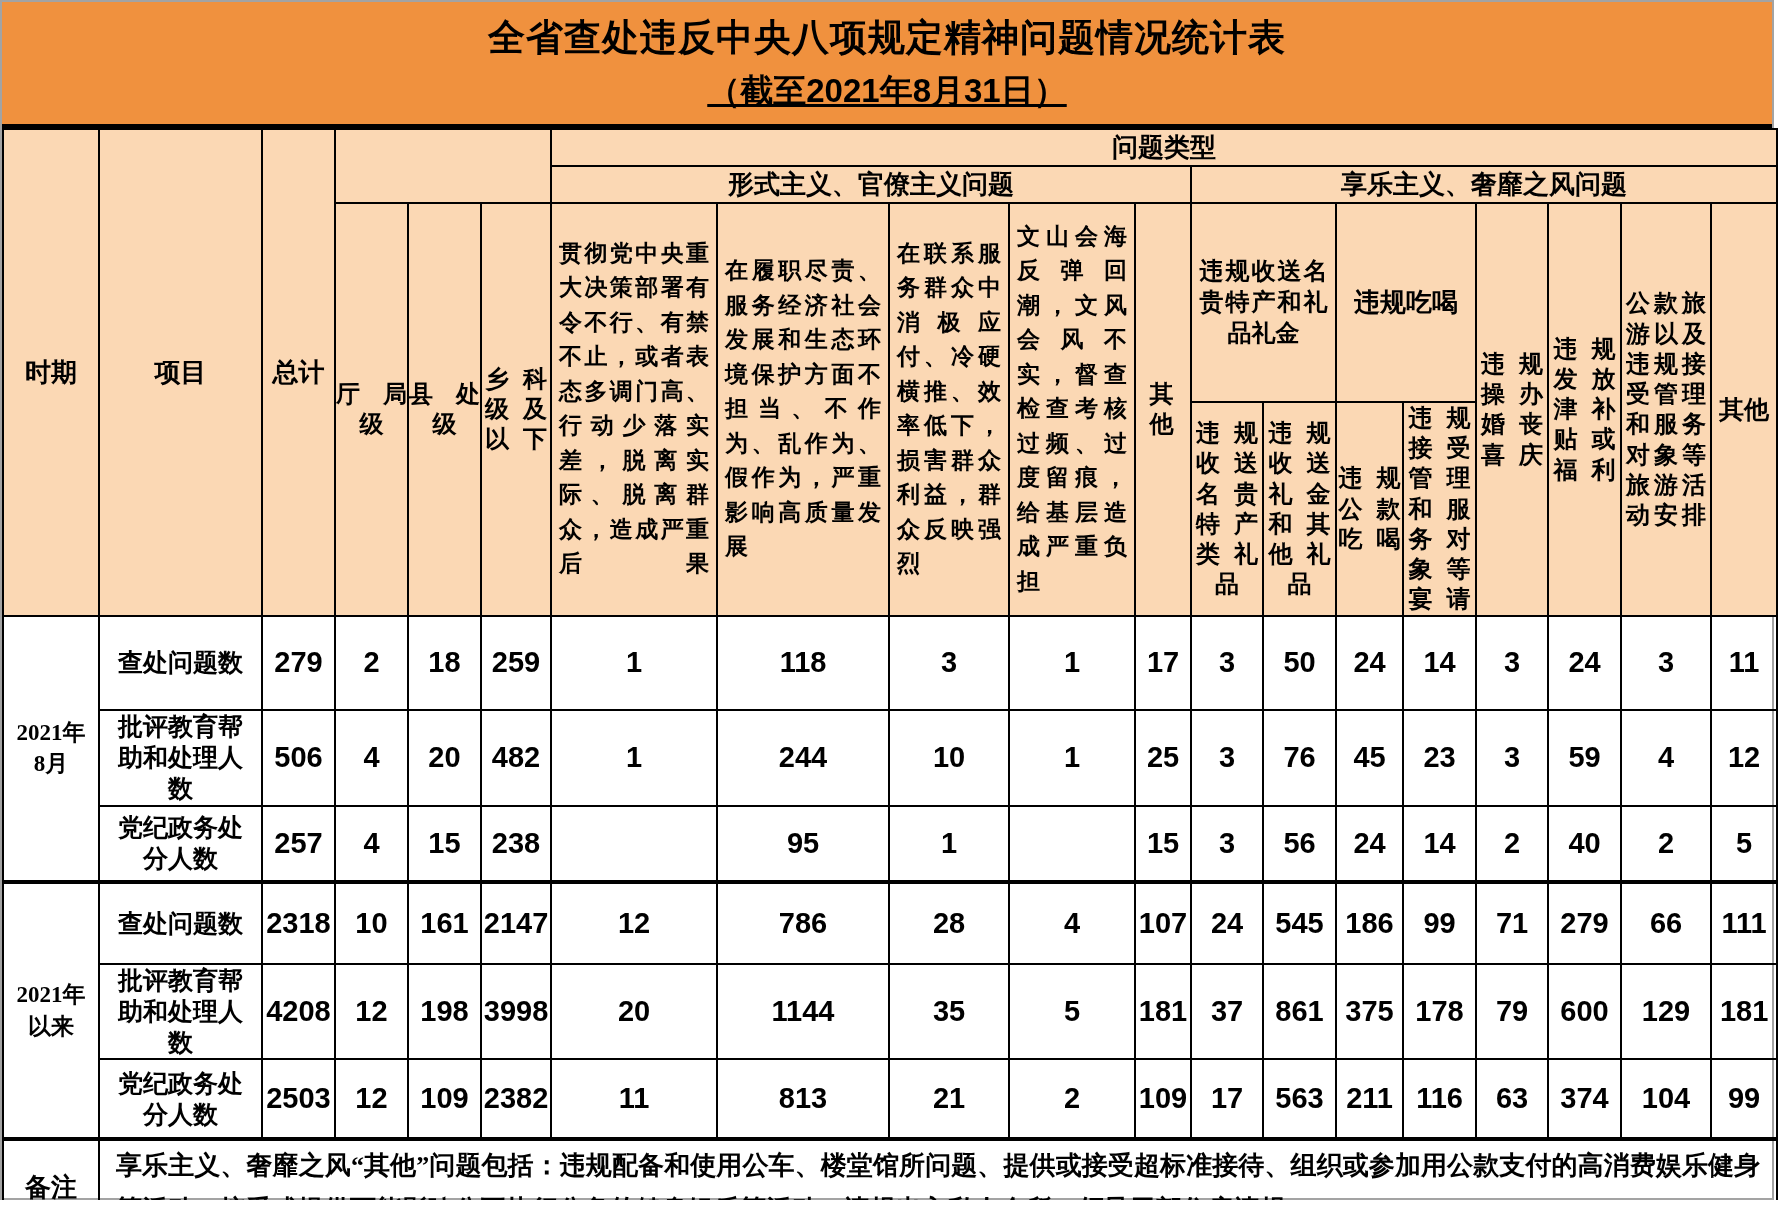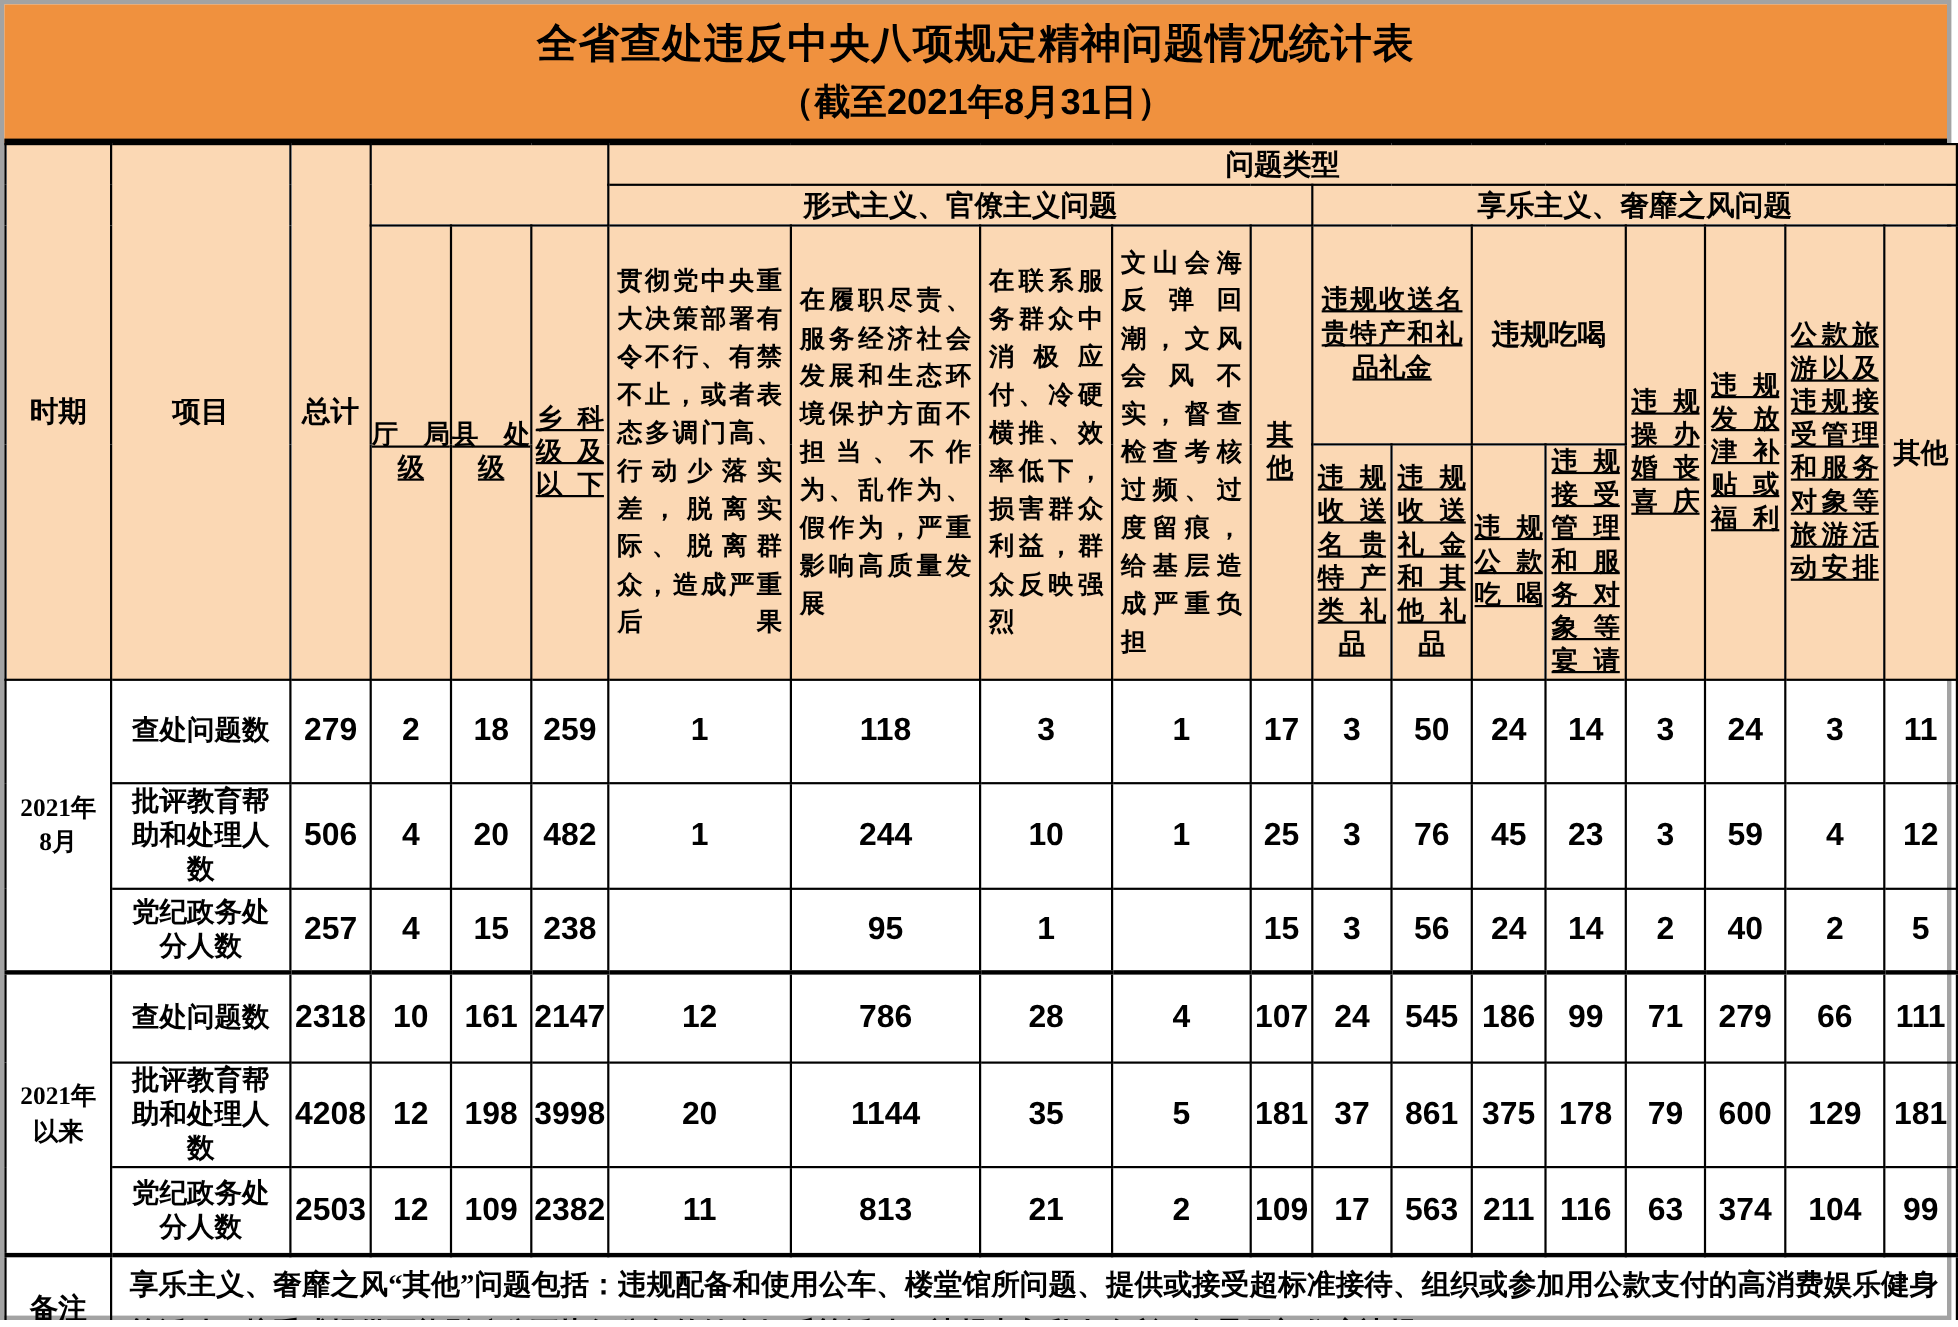--- a/index.html
+++ b/index.html
@@ -1,31 +1,31 @@
 <!DOCTYPE html>
 <html><head>
 <meta charset="utf-8">
 <style>
   html,body { margin:0; padding:0; background:#fff; }
   body { font-family:"Liberation Serif", serif; color:#000; font-weight:bold; }
-  .sheet { width:1774px; height:1200px; border:4px solid #a3a3a3; box-sizing:border-box; }
+  .sheet { width:1774px; height:1200px; border:2px solid #a3a3a3; box-sizing:border-box; }
   .title-block { height:126px; background:#F0913E; border-bottom:4px solid #000;
                  display:flex; flex-direction:column; justify-content:center; align-items:center; box-sizing:border-box; }
   .title-line1 { font-size:37px; font-weight:bold; letter-spacing:1px; font-family:"Liberation Sans",sans-serif; }
-  .title-line2 { font-size:33px; font-weight:bold; margin-top:6px; font-family:"Liberation Sans",sans-serif; }
+  .title-line2 { font-size:33px; font-weight:bold; margin-top:6px; font-family:"Liberation Sans",sans-serif;text-decoration:underline; }
   table { border-collapse:collapse; table-layout:fixed; width:1768px; }
   td { border:2px solid #000; text-align:center; vertical-align:middle; padding:0; overflow:hidden; }
   .hd { background:#FBD8B4;margin-top:36px; }
   .lbl { font-size:26px; }
   .lvl { font-size:25px; }
   .num { font-family:"Liberation Sans",sans-serif; font-size:29px; }
   .rowlbl { font-size:25px; line-height:1.25; padding:0 6px; }
   .period { font-size:23px; white-space:pre-line; line-height:1.35; }
   .para { text-align:justify; text-align-last:justify; font-size:23px; line-height:1.5; padding:2px 7px; }
-  .vcell span { display:inline-block; line-height:1.26; font-size:24px; text-align:justify;text-decoration:underline; }
+  .vcell span { display:inline-block; line-height:1.26; font-size:24px; text-align:justify; }
   .lj span { text-align-last:justify; }
   .lc span { text-align-last:center; }
   .w1 { width:27px; }
   .w2 { width:62px; }
   .w3 { width:80px; }
   .w5 { width:128px; }
   .grp span { line-height:1.3; }
   .thick td { border-top:4px solid #000; }
   .remark-text { text-align:justify; text-align-last:left; font-size:26px; line-height:1.7; padding:0 16px; }
   tr.h1 { height:31px; } tr.h2 { height:30px; } tr.h3 { height:199px; } tr.h4 { height:210px; }

